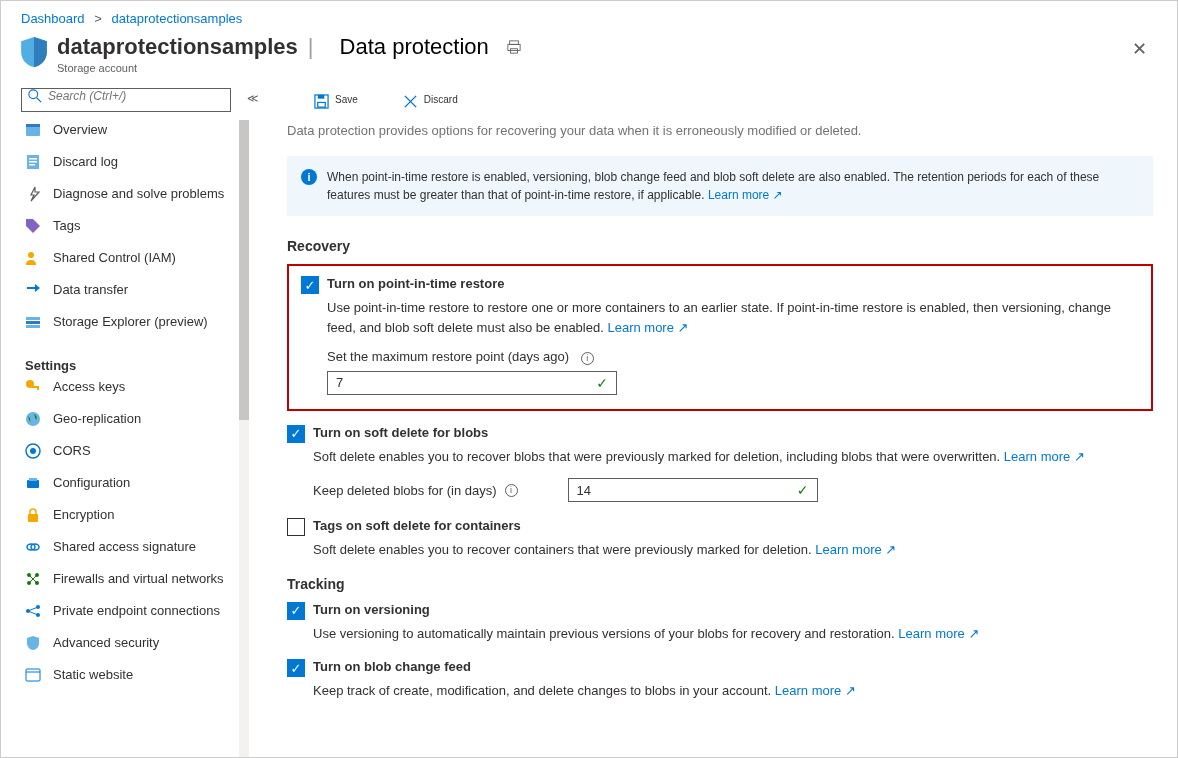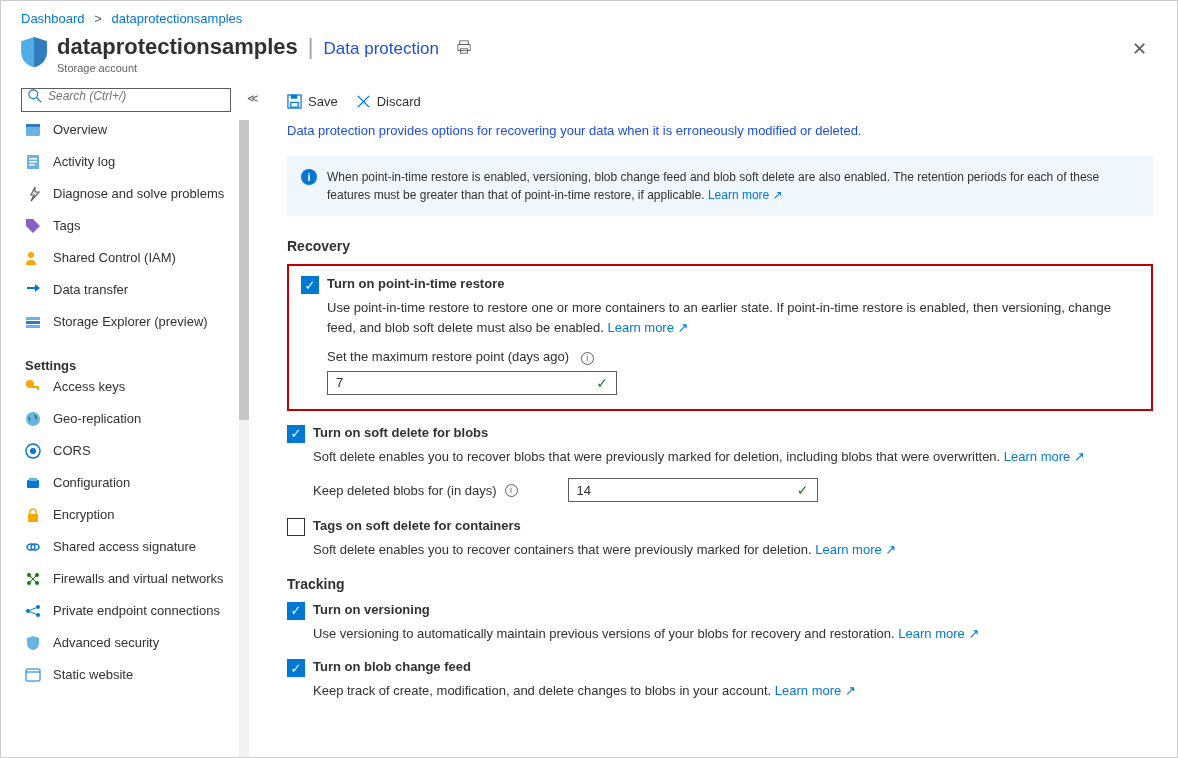--- a/index.html
+++ b/index.html
@@ -27,21 +27,21 @@
   .header {
     display: flex;
     align-items: flex-start;
     padding: 2px 20px 10px 20px;
     position: relative;
   }
   .shield-icon { width: 26px; height: 30px; margin-right: 10px; margin-top: 3px; }
   .title-row { display: flex; align-items: baseline; }
   .title-main { font-size: 22px; font-weight: 600; color: #323130; }
   .title-sep { font-size: 22px; color: #a19f9d; margin: 0 10px; font-weight: 300; }
-  .title-sub { font-size: 17px; color: #1d4ed8; font-weight: 400; }
+  .title-sub { font-size: 22px; color: #000000; font-weight: 400; margin-left: 16px; }
   .print-icon { margin-left: 18px; font-size: 14px; color: #605e5c; cursor: pointer; }
   .subtitle { font-size: 11px; color: #605e5c; margin-top: 2px; }
   .close-btn {
     position: absolute; right: 30px; top: 6px;
     font-size: 18px; color: #605e5c; cursor: pointer;
     background: none; border: none;
   }
 
   
   .layout { display: flex; height: calc(100% - 82px); }
@@ -79,24 +79,24 @@
   }
 
   
   .main {
     flex: 1; padding: 10px 24px 10px 28px; overflow-y: auto;
   }
   .toolbar { display: flex; align-items: center; margin-bottom: 14px; }
   .tool-btn {
     display: inline-flex; align-items: flex-start;
     background: none; border: none; cursor: pointer;
-    font-size: 13px; color: #323130; margin-right: 18px;
+    font-size: 10px; color: #323130; margin-right: 18px; margin-left: 27px;
   }
   .tool-btn svg { width: 15px; height: 15px; margin-right: 6px; }
-  .intro { font-size: 13px; color: #1d4ed8; margin-bottom: 18px; }
+  .intro { font-size: 13px; color: #737373; margin-bottom: 18px; }
 
   
   .info-banner {
     background: #eff6fc;
     padding: 12px 20px 12px 14px;
     display: flex; align-items: flex-start;
     margin-bottom: 22px;
     font-size: 12px; line-height: 1.5;
   }
   .info-banner .info-icon {
@@ -208,21 +208,21 @@
         </div>
       <div class="nav-item">
           <span class="nav-icon">
             <svg viewBox="0 0 16 16">
               <rect x="2" y="1" width="12" height="14" fill="#69b4e4"></rect>
               <rect x="4" y="4" width="8" height="1.5" fill="#fff"></rect>
               <rect x="4" y="7" width="8" height="1.5" fill="#fff"></rect>
               <rect x="4" y="10" width="6" height="1.5" fill="#fff"></rect>
             </svg>
           </span>
-          <span>Activity log</span>
+          <span>Discard log</span>
         </div>
       <div class="nav-item">
           <span class="nav-icon">
             <svg viewBox="0 0 16 16">
               <path d="M10 1 L6 9 L9 9 L6 15 L14 6 L10 6 Z" fill="none" stroke="#605e5c" stroke-width="1.2"></path>
             </svg>
           </span>
           <span>Diagnose and solve problems</span>
         </div>
       <div class="nav-item">

